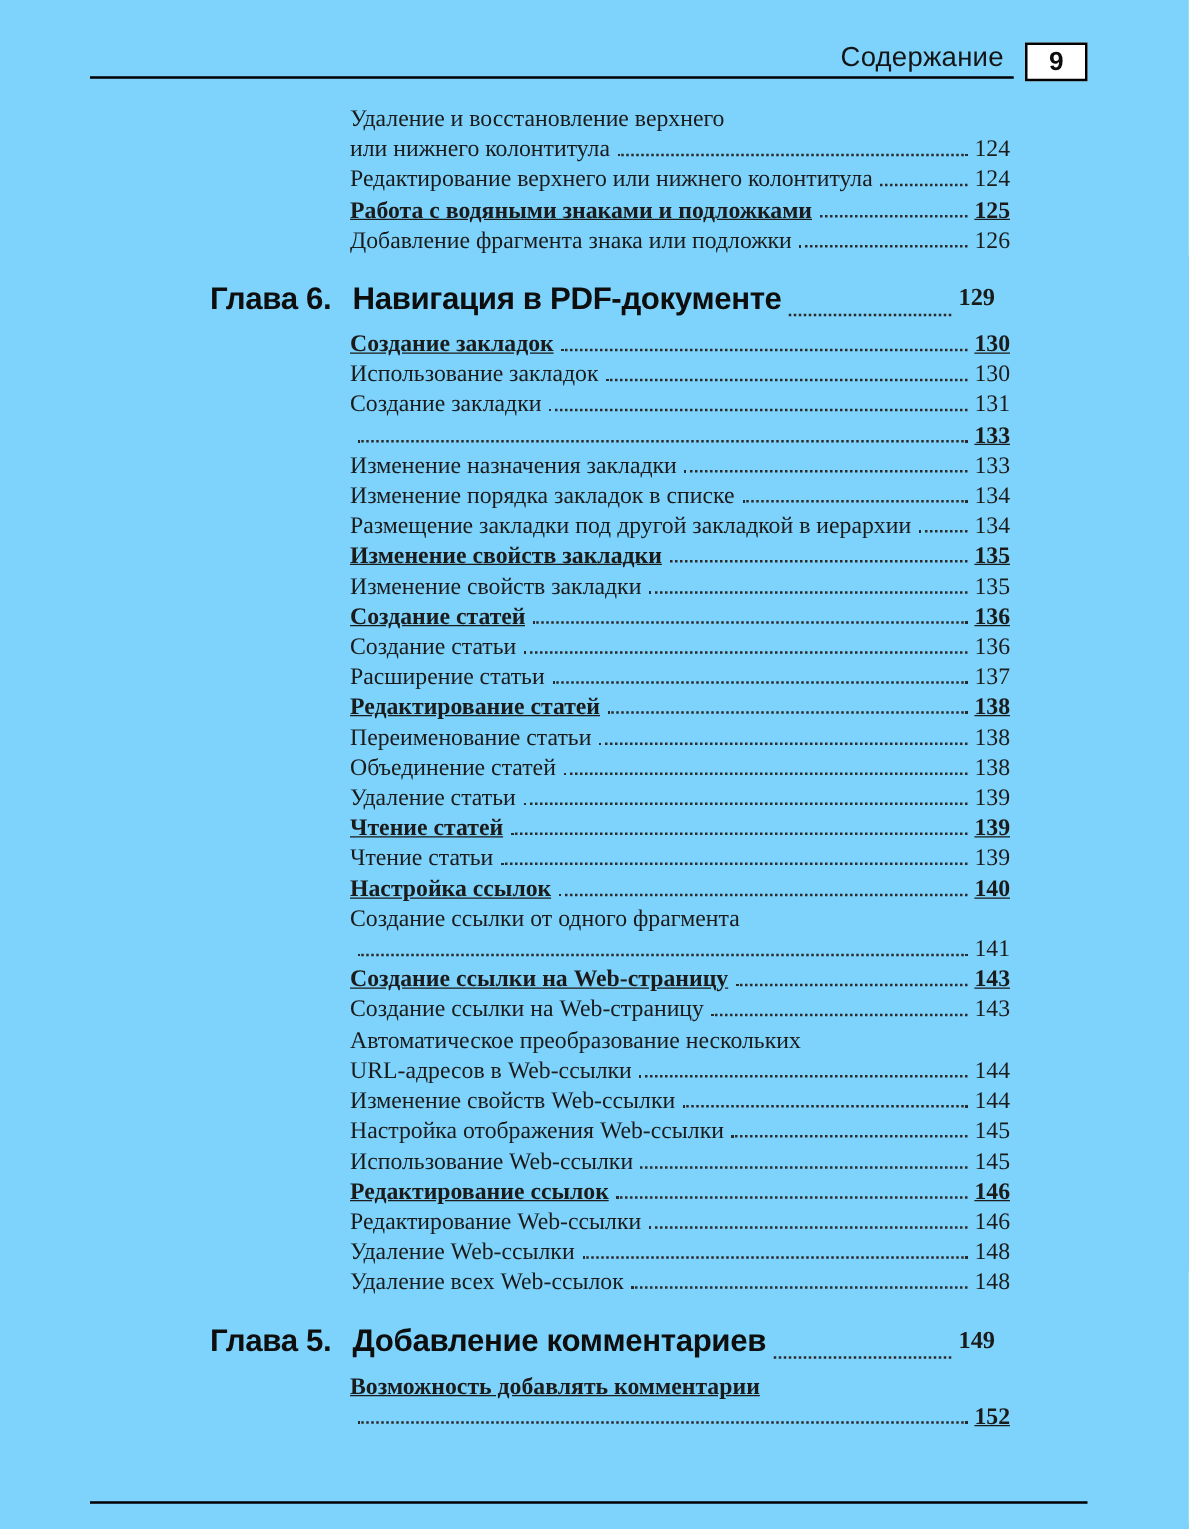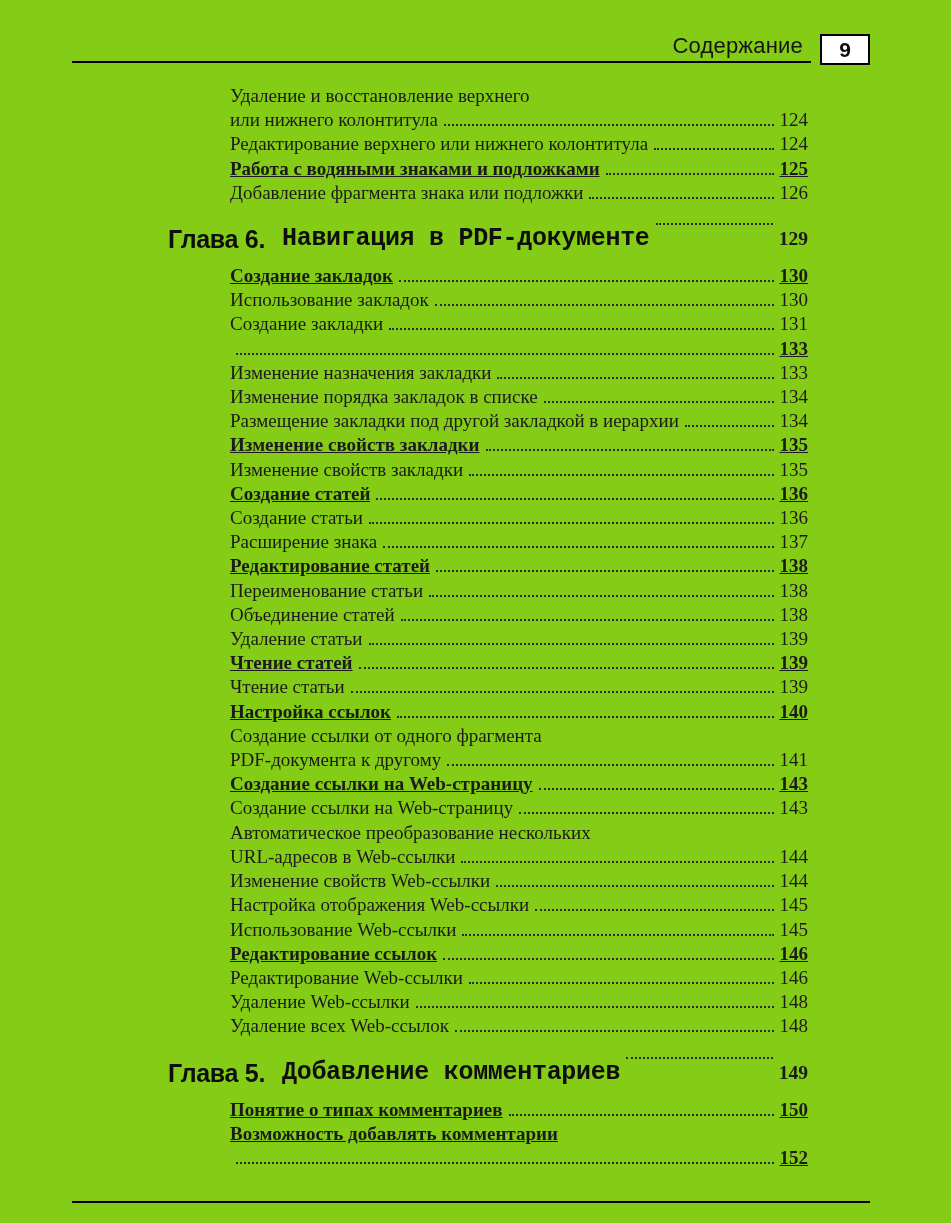--- a/index.html
+++ b/index.html
@@ -4,21 +4,21 @@
 <style>
   html, body { margin: 0; padding: 0; }
   body {
     width: 951px; height: 1223px;
     background: #ffffff;
     color: #1b1b1b;
     font-family: "Liberation Serif", "DejaVu Serif", serif;
     position: relative;
     overflow: hidden;
   }
-  .page { position: absolute; inset: 0; background: #84cc16; }
+  .page { position: absolute; inset: 0; background: #7dd3fc; }
 
   
   .contents-title {
     position: absolute; top: 33px; right: 148px;
     font-family: "Liberation Sans", sans-serif;
     font-size: 22px; letter-spacing: 0.2px; color: #141414;
   }
   .page-box {
     position: absolute; left: 820px; top: 34px;
     width: 46px; height: 27px;
@@ -28,50 +28,50 @@
     font-weight: bold; font-size: 21px; color: #0d0d0d;
     background: #fff;
   }
   .rule-top    { position: absolute; left: 72px; top: 61px;  width: 739px; height: 2px; background: #000; }
   .rule-bottom { position: absolute; left: 72px; top: 1201px; width: 798px; height: 2px; background: #000; }
 
   
   .toc { position: absolute; left: 168px; top: 84px; width: 640px; }
 
   .toc-entry {
-    margin-left: 62px;
+    margin-left: 112px;
     font-size: 19px;
     line-height: 24.2px;
   }
   .toc-entry.bold { font-weight: bold; text-decoration: underline; }
 
   .entry-pre { white-space: nowrap; }
   .entry-main { display: flex; align-items: baseline; white-space: nowrap; }
   .entry-main .t  { flex: 0 1 auto; overflow: hidden; }
   .leader {
     flex: 1 1 auto; min-width: 12px;
     border-bottom: 2px dotted #2b2b2b;
     margin: 0 6px 1px 6px;
   }
   .pg { flex: 0 0 auto; }
 
   
   .chapter {
-    display: flex; align-items: flex-start;
-    margin: 18px 0 9px 0;
+    display: flex; align-items: flex-end;
+    margin: 18px 12px 9px 0;
     line-height: 32px;
     white-space: nowrap;
   }
   .ch-label, .ch-title {
     font-family: "Liberation Sans", sans-serif;
     font-weight: bold; font-size: 25px;
     letter-spacing: -0.3px; color: #0e0e0e;
   }
   .ch-label { flex: 0 0 114px; }
-  .ch-title { flex: 0 1 auto; font-family: Liberation Mono, monospace; }
+  .ch-title { flex: 0 1 auto; }
   .chapter .leader { margin-bottom: 2px; }
   .chapter .pg { font-size: 19.5px; font-weight: bold; }
 </style>
 </head>
 <body>
 
 <div class="page">
 
   <div class="contents-title">Содержание</div>
 
@@ -204,21 +204,21 @@
   <div class="toc-entry">
     <div class="entry-main">
       <span class="t">Создание статьи</span>
       <span class="leader"></span>
       <span class="pg">136</span>
     </div>
   </div>
 
   <div class="toc-entry">
     <div class="entry-main">
-      <span class="t">Расширение знака</span>
+      <span class="t">Расширение статьи</span>
       <span class="leader"></span>
       <span class="pg">137</span>
     </div>
   </div>
 
   <div class="toc-entry bold">
     <div class="entry-main">
       <span class="t">Редактирование статей</span>
       <span class="leader"></span>
       <span class="pg">138</span>
@@ -269,21 +269,20 @@
     <div class="entry-main">
       <span class="t">Настройка ссылок</span>
       <span class="leader"></span>
       <span class="pg">140</span>
     </div>
   </div>
 
   <div class="toc-entry">
     <div class="entry-pre">Создание ссылки от одного фрагмента</div>
         <div class="entry-main">
-      <span class="t">PDF-документа к другому</span>
       <span class="leader"></span>
       <span class="pg">141</span>
     </div>
   </div>
 
   <div class="toc-entry bold">
     <div class="entry-main">
       <span class="t">Создание ссылки на Web-страницу</span>
       <span class="leader"></span>
       <span class="pg">143</span>
@@ -363,27 +362,20 @@
     </div>
   </div>
 
   <div class="chapter">
     <span class="ch-label">Глава 5.</span>
     <span class="ch-title">Добавление комментариев</span>
     <span class="leader"></span>
     <span class="pg">149</span>
   </div>
 
-  <div class="toc-entry bold">
-    <div class="entry-main">
-      <span class="t">Понятие о типах комментариев</span>
-      <span class="leader"></span>
-      <span class="pg">150</span>
-    </div>
-  </div>
 
   <div class="toc-entry bold">
     <div class="entry-pre">Возможность добавлять комментарии</div>
         <div class="entry-main">
       <span class="leader"></span>
       <span class="pg">152</span>
     </div>
   </div>
 </div>
 

